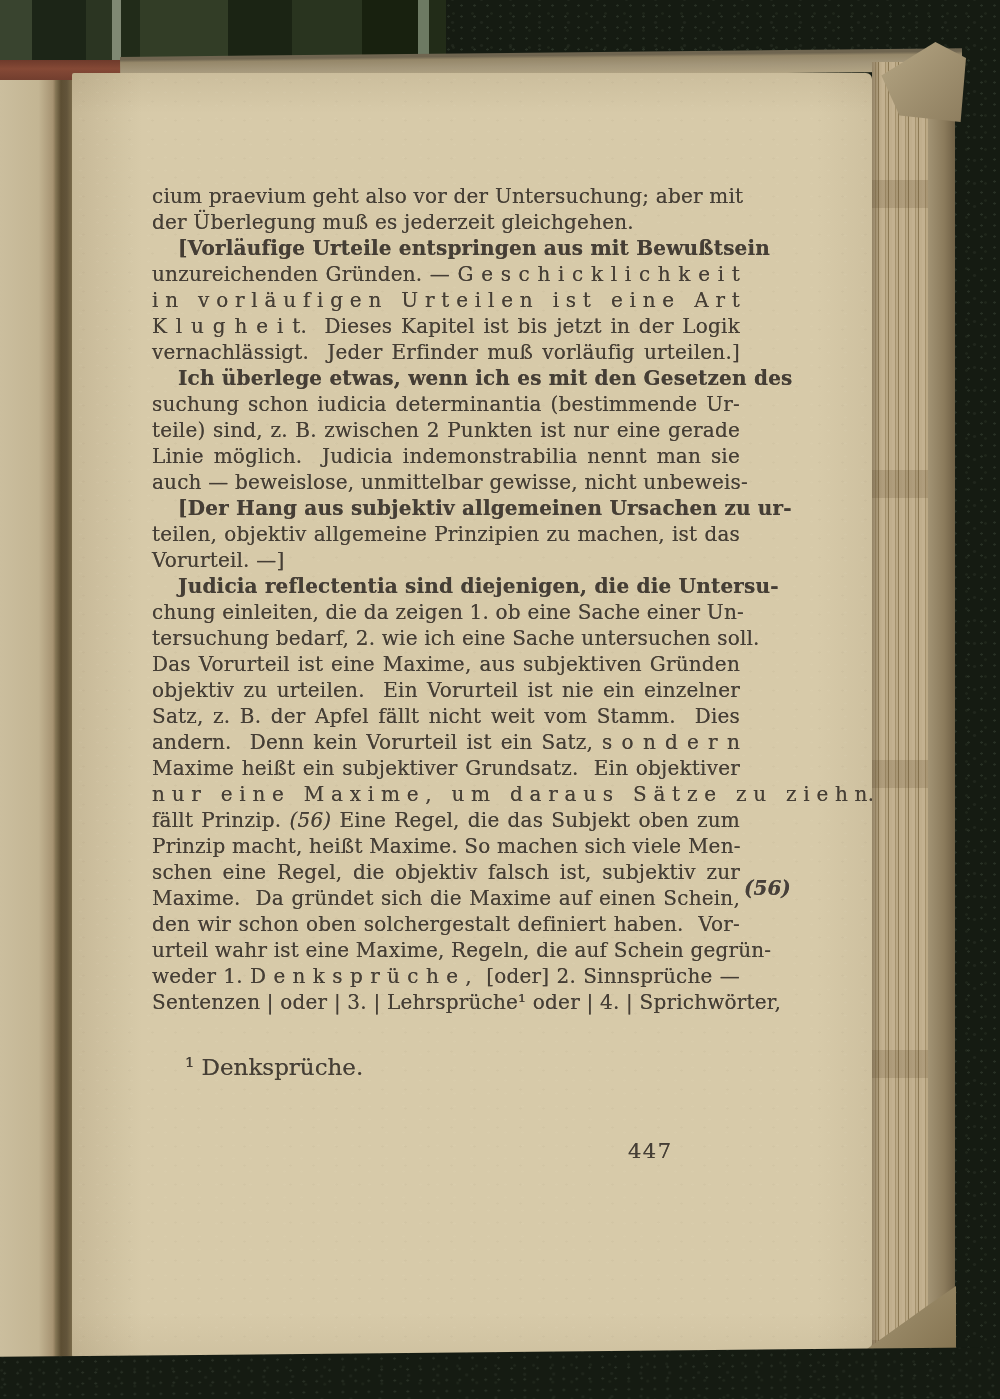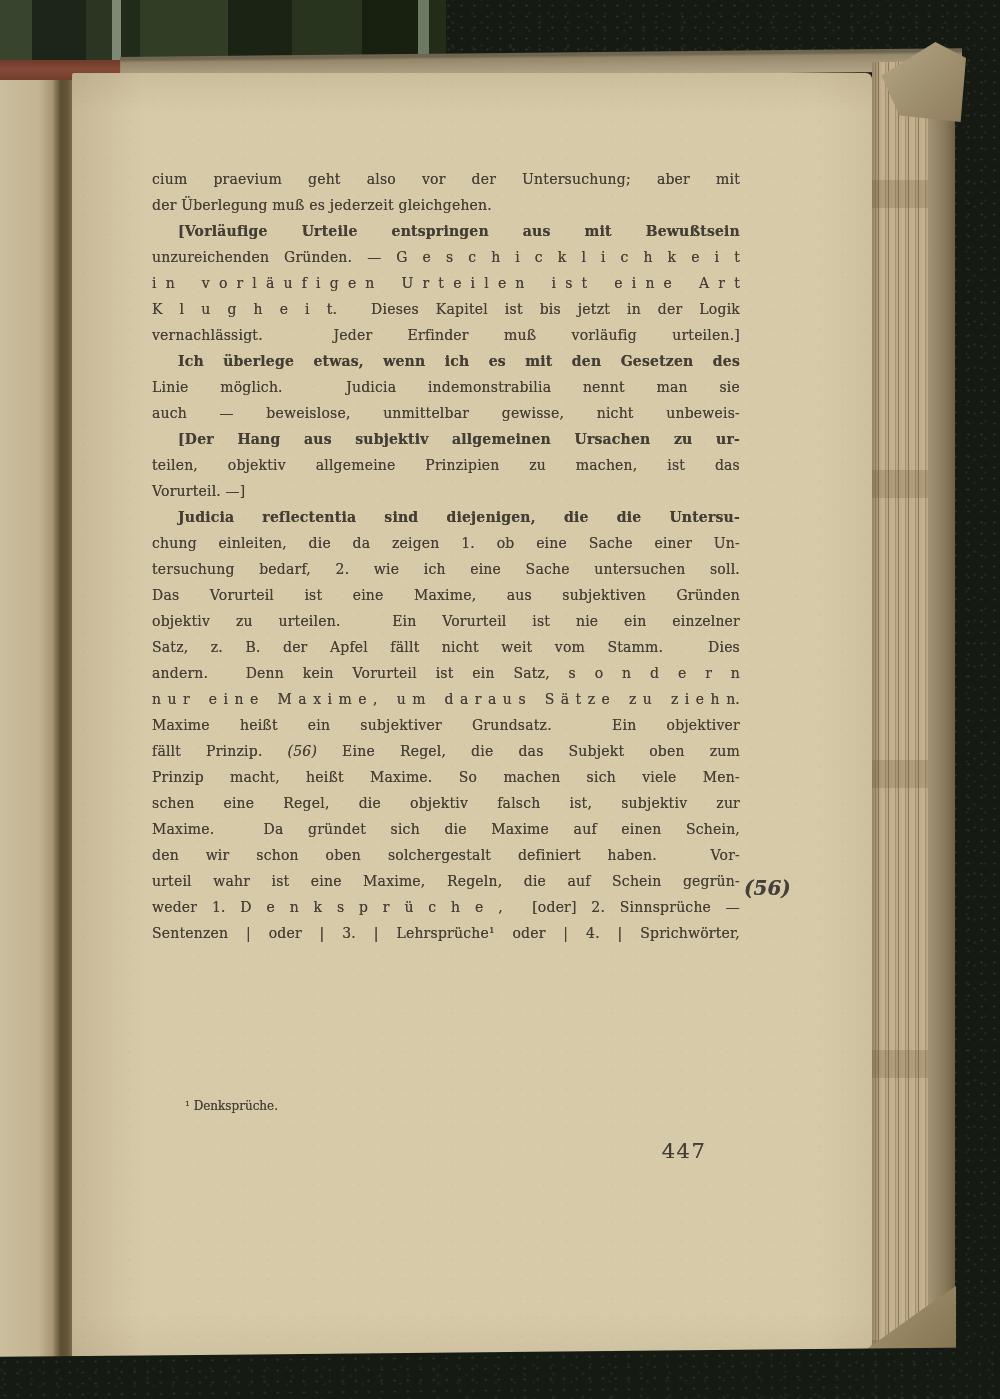--- a/index.html
+++ b/index.html
@@ -92,42 +92,42 @@
     clip-path:polygon(100% 0, 100% 88%, 42% 100%, 4% 92%, 70% 28%);
   }
   
   .bottom-cut {
     position:absolute; left:-15px; top:1357px; width:1040px; height:70px; z-index:12;
     transform:rotate(-0.55deg); transform-origin:left top;
   }
 
   
   .body {
-    position:absolute; left:80px; top:93px; width:588px;
-    font-size:14px; line-height:26px;
+    position:absolute; left:80px; top:110px; width:588px;
+    font-size:20px; line-height:26px;
     letter-spacing:0.2px;
     text-shadow:0 0 0.6px rgba(69,62,53,0.75);
   }
   .line { white-space:pre; height:26px; }
   .line.j { text-align:justify; text-align-last:justify; }
   .line.ind { padding-left:26px;font-weight:bold; }
   .it { font-style:italic; }
   .margin-note {
     position:absolute; left:672px; top:802px;
     font-style:italic; font-weight:600; font-size:20px; line-height:26px;
     color:#47403a; text-shadow:0 0 0.6px rgba(69,62,53,0.7);
   }
   .footnote {
-    position:absolute; left:113px; top:1022px;
-    font-size:12px; line-height:22px; white-space:pre;
+    position:absolute; left:113px; top:983px;
+    font-size:23px; line-height:22px; white-space:pre;
     text-shadow:0 0 0.5px rgba(69,62,53,0.7);
   }
   .pagenum {
     position:absolute; left:556px; top:1066px; width:112px;
-    font-size:21px; letter-spacing:1.5px; text-align:center;
+    font-size:21px; letter-spacing:1.5px; text-align:left;
     text-shadow:0 0 0.6px rgba(69,62,53,0.75);
   }
 </style>
 </head>
 <body>
 
 <div class="scene">
   <div class="bg bg-tex"></div>
   <div class="cloth"></div>
   <div class="red-strip"></div>
@@ -138,34 +138,36 @@
   <div class="page">
     <div class="body">
         <div class="line j"><span>cium praevium geht also vor der Untersuchung; aber mit</span></div>
         <div class="line"><span>der Überlegung muß es jederzeit gleichgehen.</span></div>
         <div class="line j ind"><span>[Vorläufige Urteile entspringen aus mit Bewußtsein</span></div>
         <div class="line j"><span>unzureichenden Gründen. — G e s c h i c k l i c h k e i t</span></div>
         <div class="line j"><span>i n   v o r l ä u f i g e n   U r t e i l e n   i s t   e i n e   A r t</span></div>
         <div class="line j"><span>K l u g h e i t.  Dieses Kapitel ist bis jetzt in der Logik</span></div>
         <div class="line j"><span>vernachlässigt.  Jeder Erfinder muß vorläufig urteilen.]</span></div>
         <div class="line j ind"><span>Ich überlege etwas, wenn ich es mit den Gesetzen des</span></div>
+        <div class="line j"><span>suchung schon iudicia determinantia (bestimmende Ur-</span></div>
+        <div class="line j"><span>teile) sind, z. B. zwischen 2 Punkten ist nur eine gerade</span></div>
         <div class="line j"><span>Linie möglich.  Judicia indemonstrabilia nennt man sie</span></div>
         <div class="line j"><span>auch — beweislose, unmittelbar gewisse, nicht unbeweis-</span></div>
         <div class="line j ind"><span>[Der Hang aus subjektiv allgemeinen Ursachen zu ur-</span></div>
         <div class="line j"><span>teilen, objektiv allgemeine Prinzipien zu machen, ist das</span></div>
         <div class="line"><span>Vorurteil. —]</span></div>
         <div class="line j ind"><span>Judicia reflectentia sind diejenigen, die die Untersu-</span></div>
         <div class="line j"><span>chung einleiten, die da zeigen 1. ob eine Sache einer Un-</span></div>
         <div class="line j"><span>tersuchung bedarf, 2. wie ich eine Sache untersuchen soll.</span></div>
         <div class="line j"><span>Das Vorurteil ist eine Maxime, aus subjektiven Gründen</span></div>
         <div class="line j"><span>objektiv zu urteilen.  Ein Vorurteil ist nie ein einzelner</span></div>
         <div class="line j"><span>Satz, z. B. der Apfel fällt nicht weit vom Stamm.  Dies</span></div>
         <div class="line j"><span>andern.  Denn kein Vorurteil ist ein Satz, s o n d e r n</span></div>
+        <div class="line j"><span>Maxime heißt ein subjektiver Grundsatz.  Ein objektiver</span></div>
         <div class="line j"><span>n u r   e i n e   M a x i m e ,   u m   d a r a u s   S ä t z e   z u   z i e h n.</span></div>
-        <div class="line j"><span>Maxime heißt ein subjektiver Grundsatz.  Ein objektiver</span></div>
         <div class="line j"><span>fällt Prinzip. </span><span class="it">(56)</span><span> Eine Regel, die das Subjekt oben zum</span></div>
         <div class="line j"><span>Prinzip macht, heißt Maxime. So machen sich viele Men-</span></div>
         <div class="line j"><span>schen eine Regel, die objektiv falsch ist, subjektiv zur</span></div>
         <div class="line j"><span>Maxime.  Da gründet sich die Maxime auf einen Schein,</span></div>
         <div class="line j"><span>den wir schon oben solchergestalt definiert haben.  Vor-</span></div>
         <div class="line j"><span>urteil wahr ist eine Maxime, Regeln, die auf Schein gegrün-</span></div>
         <div class="line j"><span>weder 1. D e n k s p r ü c h e ,  [oder] 2. Sinnsprüche —</span></div>
         <div class="line j"><span>Sentenzen | oder | 3. | Lehrsprüche¹ oder | 4. | Sprichwörter,</span></div>
       </div>
     <div class="margin-note">(56)</div>

